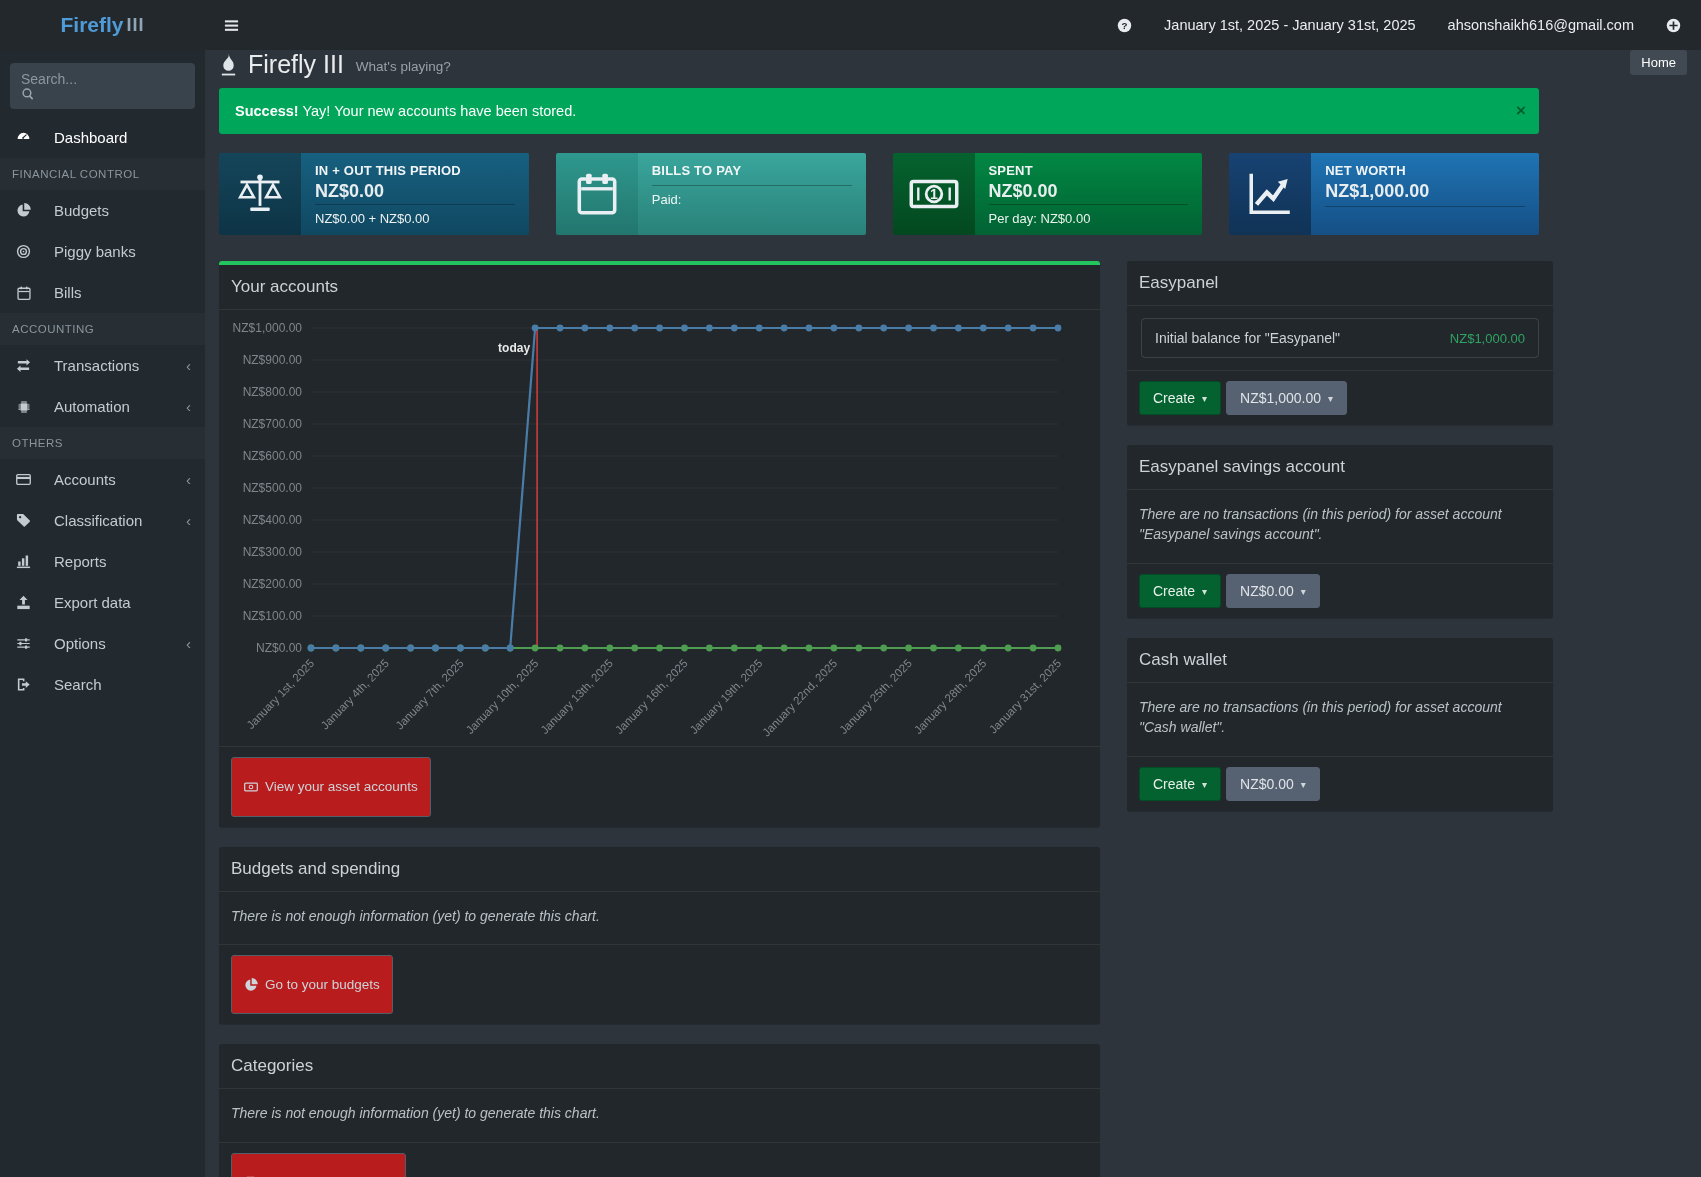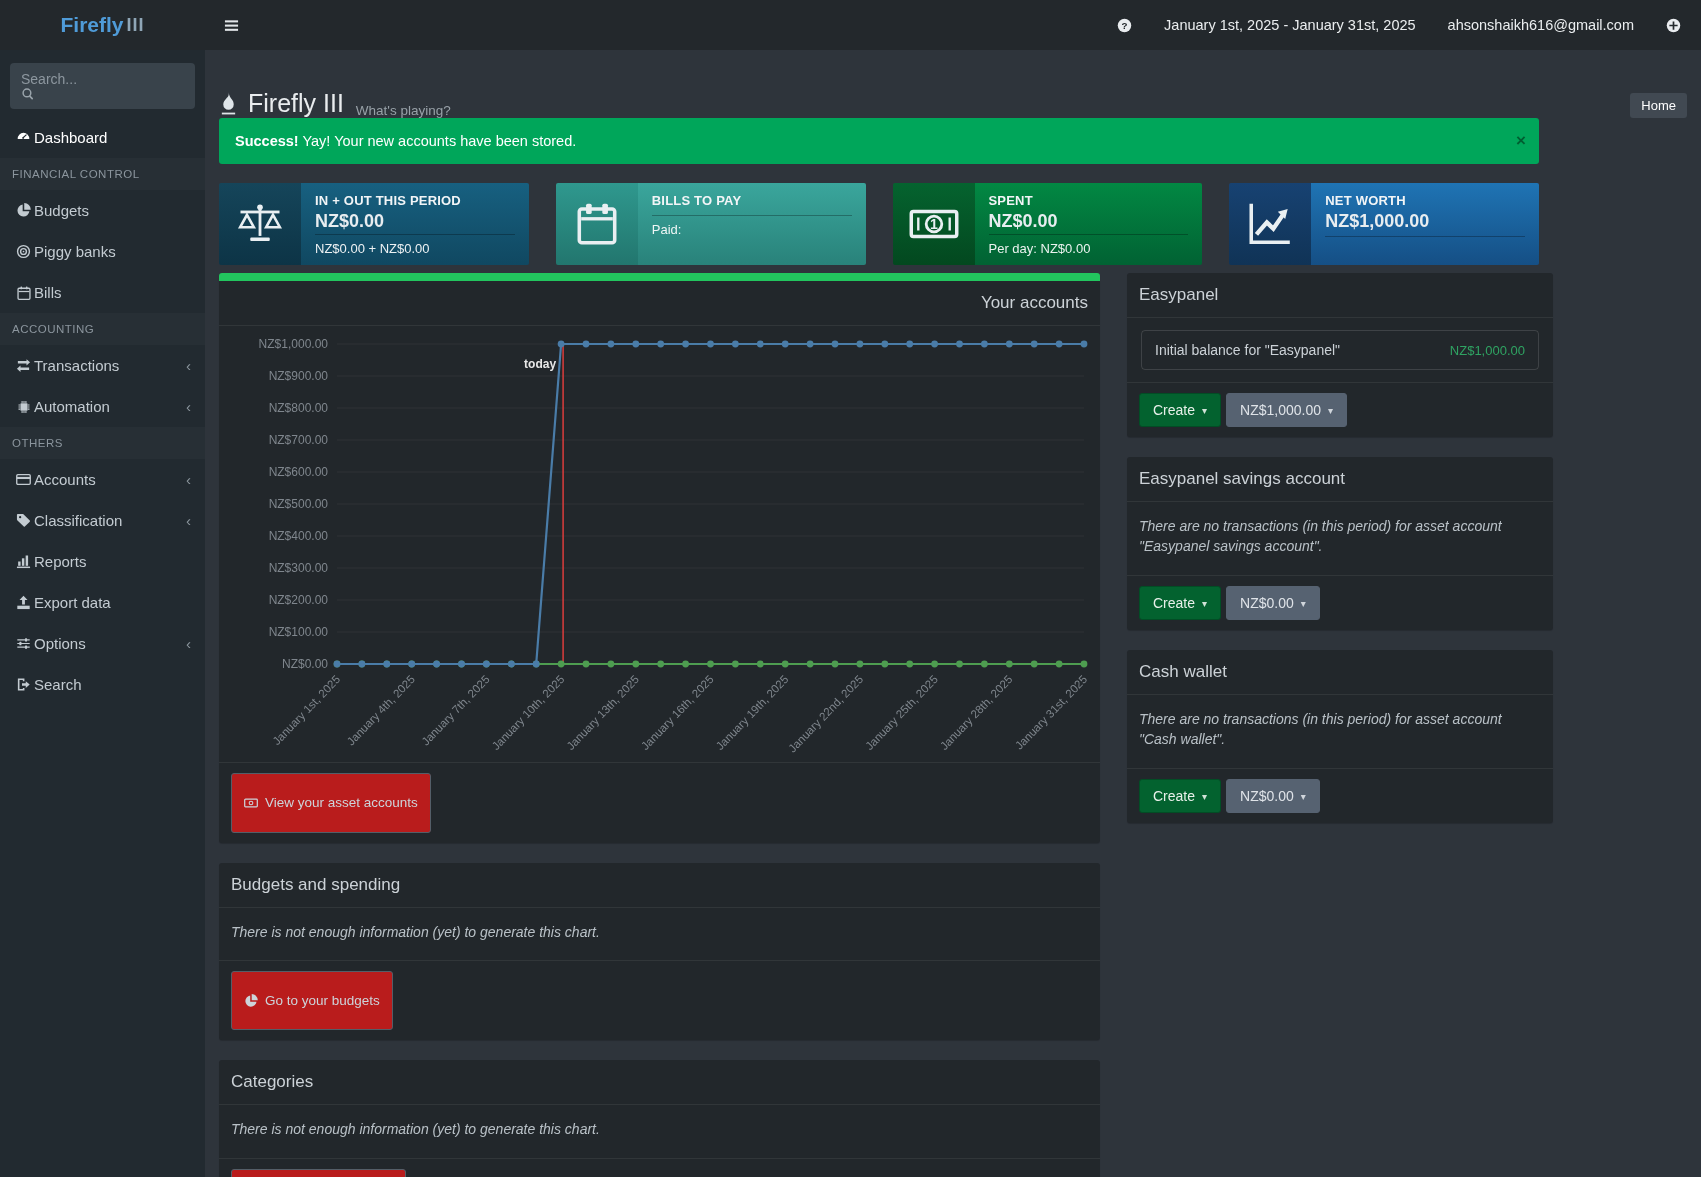--- a/index.html
+++ b/index.html
@@ -26,58 +26,58 @@
          font-size:21px; cursor:pointer;}
   .logo .brand{ color:#4F9BD8; font-weight:bold; }
   .logo .suffix{ color:#8FA6B7; font-weight:600; margin-left:3px; letter-spacing:1px; font-size:18px;}
   .searchbox{ margin:13px 10px 8px; background:#39434B; border-radius:4px; display:flex; 
               padding:8px 11px;flex-direction:column;}
   .searchbox input{ flex:1; background:transparent; border:0; outline:0; color:#CFD6DB; font-size:14px; min-width:0;}
   .searchbox input::placeholder{ color:#8D979F; }
   .searchbox .icon{ color:#9AA4AB; cursor:pointer; }
   .menu{ margin-top:8px; }
   .menu-header{ background:#272F35; color:#8B959D; font-size:11.5px; padding:10px 12px; letter-spacing:.5px;}
-  .menu-item{ display:flex; align-items:center; gap:1px; padding:12px 14px; color:#C3CBD1;
+  .menu-item{ display:flex; align-items:center; gap:21px; padding:12px 14px; color:#C3CBD1;
               font-size:15px; cursor:pointer;}
   .menu-item.active{ color:#FFFFFF; }
   .menu-item .mi-icon{ width:19px; display:flex; justify-content:center; }
   .menu-item .chev{ margin-left:auto; color:#8B959D; font-size:15px; line-height:1;}
 
   
   .content{ position:absolute; left:205px; top:50px; right:0; bottom:0; }
-  .content-header{ height:48px; display:flex; align-items:flex-end; padding:0 14px;margin-top:20px;}
+  .content-header{ height:38px; display:flex; align-items:flex-start; padding:0 14px;}
   .ch-title{ display:flex; align-items:center; gap:10px; color:#E9ECEE; font-size:25px; }
   .ch-title .icon{ color:#DFE5E9; }
   .ch-sub{ color:#98A1A8; font-size:13.5px; margin-left:12px; padding-top:9px;}
   .breadcrumb{ margin-left:auto; background:#414952; color:#FEFEFE; font-size:13px;
                padding:5px 11px; border-radius:3px; cursor:pointer;}
   .container{ padding:0 14px; width:1348px; }
 
   .alert{ background:#00A65A; border-radius:3px; color:#fff; padding:15px 16px; font-size:14.5px;
           position:relative; margin-bottom:19px;}
   .alert .close{ position:absolute; right:13px; top:50%; transform:translateY(-50%);
                  color:rgba(0,45,22,.6); font-weight:bold; font-size:17px; cursor:pointer;}
 
   
-  .infobox-row{ display:flex; gap:27px; margin-bottom:8px; }
+  .infobox-row{ display:flex; gap:27px; margin-bottom:26px; }
   .infobox{ flex:1; height:82px; display:flex; border-radius:2px; overflow:hidden; }
   .ib-icon{ width:82px; flex:0 0 82px; display:flex; align-items:center; justify-content:center; color:#E9EFF2;}
   .ib-body{ flex:1; padding:10px 14px 9px; display:flex; flex-direction:column; min-width:0;}
   .ib-label{ font-size:13px; font-weight:bold; color:#F2F5F7; letter-spacing:.2px;}
   .ib-value{ font-size:18px; font-weight:bold; color:#E8EDF0; margin-top:3px;}
   .ib-divider{ border-top:1px solid rgba(0,0,0,.28); margin-top:auto;}
   .ib-divider.no-auto{ margin-top:7px; }
   .ib-footer{ font-size:13px; color:rgba(255,255,255,.92); padding-top:6px; min-height:19px;}
 
   
   .columns{ display:flex; gap:27px; align-items:flex-start; }
   .col-main{ width:881px; flex:0 0 881px;}
   .col-side{ width:426px; flex:0 0 426px;}
   .panel{ background:#22272B; border-radius:3px; margin-bottom:20px; box-shadow:0 1px 1px rgba(0,0,0,.18);}
-  .panel.primary{ border-top:8px solid #22c55e;text-align:right; }
+  .panel.primary{ border-top:4px solid #22c55e; }
   .panel-header{ padding:12px; font-size:17px; color:#CCD2D7; border-bottom:1px solid rgba(255,255,255,.07);}
   .panel-body{ padding:8px 10px 6px; }
   .panel-body.textual{ padding:14px 12px 18px; }
   .empty-msg{ font-style:italic; color:#B9C1C7; font-size:14px; line-height:1.45;}
   .panel-footer{ border-top:1px solid rgba(255,255,255,.07); padding:10px 12px; display:flex; gap:5px;}
 
   .btn{ display:inline-flex; align-items:center; gap:7px; border-radius:3px; cursor:pointer;
         border:1px solid transparent; line-height:1.3;}
   .btn-default{ background:#b91c1c; border-color:#545E68; color:#CDD4DA; font-size:13.5px; padding:20px 12px;}
   .btn-success{ background:#03622F; border-color:#024D25; color:#E8F0EA; font-size:14px; padding:7px 13px;}

